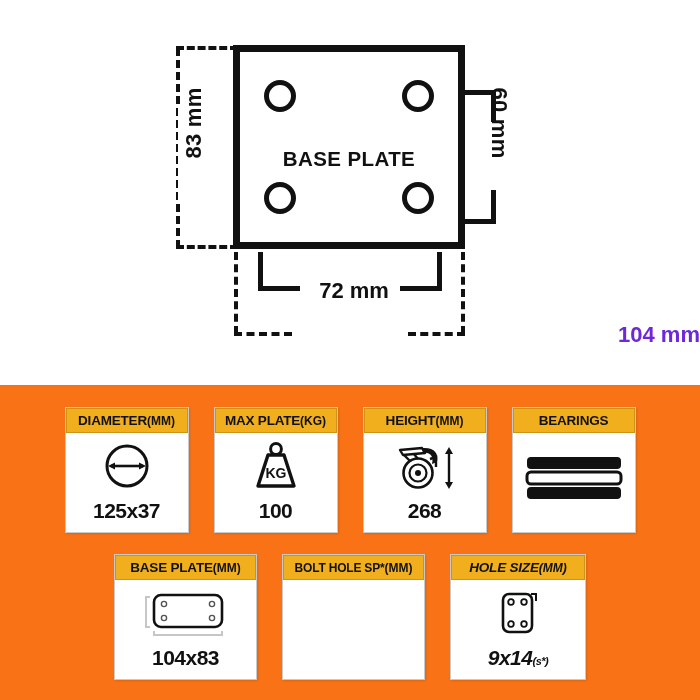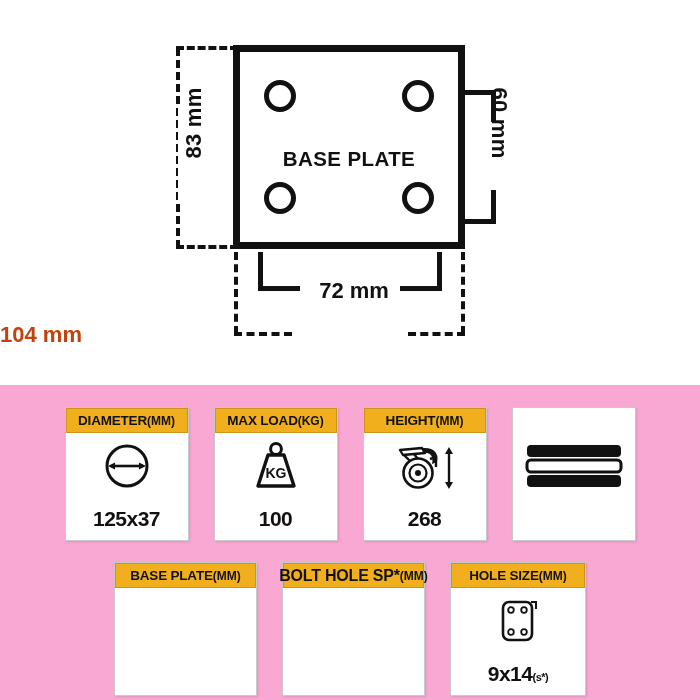--- a/index.html
+++ b/index.html
@@ -124,23 +124,23 @@
     left: 8px; right: 0;
     top: 278px;
     text-align: center;
     font-size: 22px; font-weight: bold;
     color: #111111;
   }
   #label-104 {
     position: absolute;
     left: 0; right: 0;
     top: 322px;
-    text-align: left;
+    text-align: right;
     font-size: 22px; font-weight: bold;
-    color: #c2410c;
+    color: #6d28d9;
   }
   
   .line-mask { position: absolute; background: #ffffff; }
 
   
   #brk60-top {
     position: absolute; left: 456px; top: 90px;
     width: 40px; height: 0; border-top: 5px solid #111111;
   }
   #brk60-bot {
@@ -172,77 +172,77 @@
   #brk72-h-r {
     position: absolute; left: 400px; top: 286px;
     width: 42px; height: 0; border-top: 5px solid #111111;
   }
 
   
   #spec-panel {
     position: absolute;
     left: 0; top: 385px;
     width: 700px; height: 315px;
-    background: #f9a8d4;
+    background: #f97316;
   }
   .card-row {
     display: flex;
     justify-content: center;
     gap: 25px;
   }
   #row-top { padding-top: 22px; }
   #row-bottom { padding-top: 21px; }
 
   .spec-card {
     background: #ffffff;
     border: 1px solid #c9c9c9;
     box-sizing: border-box;
     display: flex;
     flex-direction: column;
     box-shadow: 1px 1px 2px rgba(0,0,0,0.12);
   }
   .card-w1 { width: 124px; }
-  .card-w2 { width: 136px; }
+  .card-w2 { width: 136px; font-style: italic; }
   .card-w3 { width: 143px; }
 
   .card-head {
     background: #f2af1d;
     border: 1px solid #cf9417;
     box-sizing: border-box;
     height: 25px;
     display: flex;
     align-items: center;
     justify-content: center;
     color: #111111;
     font-weight: bold;
     white-space: nowrap;
   }
   .head-main { font-size: 13.5px; letter-spacing: -0.2px; }
-  .head-main.small { font-size: 16px; }
+  .head-main.small { font-size: 12px; }
   .head-unit { font-size: 12px; font-weight: bold; }
 
   .card-body {
     flex: 1;
     display: flex;
     flex-direction: column;
     align-items: center;
     justify-content: center;
     padding: 7px 4px 9px 4px;
   }
   .card-body.h1 { height: 86px; }
   .card-icon {
     display: flex; align-items: center; justify-content: flex-end;
     height: 52px;
   }
   .card-value {
     font-size: 21px;
     font-weight: bold;
     color: #111111;
     letter-spacing: -0.5px;
-    margin-top: 15px;
+    margin-top: 7px;
     white-space: nowrap;
   }
   .card-value .sub { font-size: 11px; }
 </style>
 </head>
 <body>
 
 <div id="diagram-panel">
 
   <div id="dash-top-h"></div>
@@ -300,21 +300,21 @@
             <polygon points="8,24 15,20.5 15,27.5" fill="#111"></polygon>
             <polygon points="46,24 39,20.5 39,27.5" fill="#111"></polygon>
           </svg>
         </div>
         <div class="card-value">125x37</div>
       </div>
     </div>
 
     <div class="spec-card card-w1">
       <div class="card-head">
-        <span class="head-main">MAX LOAD</span>
+        <span class="head-main">MAX PLATE</span>
           <span class="head-unit">(KG)</span>
       </div>
       <div class="card-body h1">
         <div class="card-icon">
           <svg width="54" height="50" viewBox="0 0 54 50">
             <circle cx="27" cy="8" r="5.4" fill="none" stroke="#111" stroke-width="3"></circle>
             <path d="M19 14 L35 14 L45 45 L9 45 Z" fill="none" stroke="#111" stroke-width="3.4" stroke-linejoin="round"></path>
             <text x="27" y="37" font-family="Liberation Sans, sans-serif" font-size="14" font-weight="bold" fill="#111" text-anchor="middle">KG</text>
           </svg>
         </div>
@@ -343,40 +343,58 @@
             <line x1="57" y1="10" x2="57" y2="44" stroke="#111" stroke-width="2.4"></line>
             <polygon points="57,6 53,13 61,13" fill="#111"></polygon>
             <polygon points="57,48 53,41 61,41" fill="#111"></polygon>
           </svg>
         </div>
         <div class="card-value">268</div>
       </div>
     </div>
 
     <div class="spec-card card-w1">
+      <div class="card-head">
+        <span class="head-main">BEARINGS</span>
+          <span class="head-unit"></span>
+      </div>
       <div class="card-body h1">
         <div class="card-icon" style="height:62px;">
           <svg width="100" height="50" viewBox="0 0 100 50">
             <rect x="3" y="4" width="94" height="12" rx="4" fill="#111"></rect>
             <rect x="3" y="19" width="94" height="12" rx="4" fill="#fff" stroke="#111" stroke-width="3"></rect>
             <rect x="3" y="34" width="94" height="12" rx="4" fill="#111"></rect>
           </svg>
         </div>
         <div class="card-value"></div>
       </div>
     </div>
 
   </div>
 
   <div class="card-row" id="row-bottom">
 
     <div class="spec-card card-w3">
       <div class="card-head">
         <span class="head-main">BASE PLATE</span>
           <span class="head-unit">(MM)</span>
+      </div>
+      <div class="card-body h1">
+        <div class="card-icon">
+          <svg width="96" height="48" viewBox="0 0 96 48">
+            <path d="M12 8 L8 8 L8 38 L12 38" fill="none" stroke="#c6c6c6" stroke-width="2"></path>
+            <path d="M16 42 L16 46 L84 46 L84 42" fill="none" stroke="#c6c6c6" stroke-width="2"></path>
+            <rect x="16" y="6" width="68" height="32" rx="7" fill="#fff" stroke="#111" stroke-width="2.6"></rect>
+            <circle cx="26" cy="15" r="2.6" fill="none" stroke="#555" stroke-width="1.4"></circle>
+            <circle cx="74" cy="15" r="2.6" fill="none" stroke="#555" stroke-width="1.4"></circle>
+            <circle cx="26" cy="29" r="2.6" fill="none" stroke="#555" stroke-width="1.4"></circle>
+            <circle cx="74" cy="29" r="2.6" fill="none" stroke="#555" stroke-width="1.4"></circle>
+          </svg>
+        </div>
+        <div class="card-value">104x83</div>
       </div>
     </div>
 
     <div class="spec-card card-w3">
       <div class="card-head">
         <span class="head-main small">BOLT HOLE SP*</span>
           <span class="head-unit">(MM)</span>
       </div>
     </div>
 

